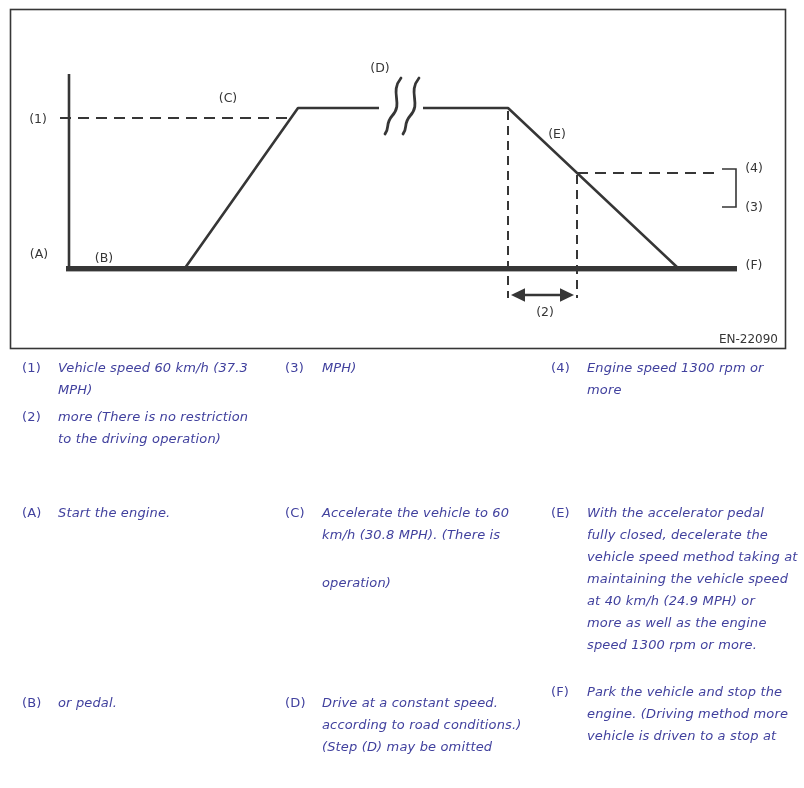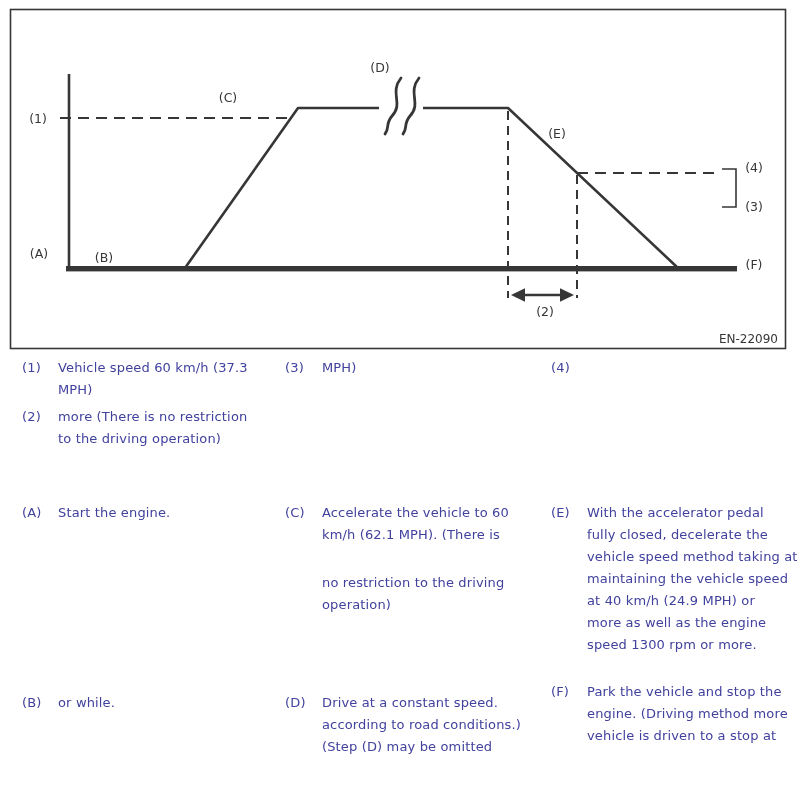--- a/index.html
+++ b/index.html
@@ -8,21 +8,21 @@
   .page { position:relative; width:804px; height:788px; }
   .figure-svg { position:absolute; left:0; top:0; }
   svg text { font-family:"DejaVu Sans", sans-serif; fill:#363636; }
 
   .legend-item { position:absolute; display:flex; align-items:flex-start;
                  color:#41419e; font-size:13px; line-height:22px;
                  letter-spacing:0.15px; }
   .legend-marker { flex:none; width:36px; }
   .legend-marker.w37 { width:37px; }
   .legend-lines { flex:1; }
-  .line { min-height:22px; }
+  .line { min-height:22px;font-style:italic; }
   .line.gap { min-height:26px; }
 </style>
 </head>
 <body>
 
 <div class="page">
 
   <svg class="figure-svg" width="804" height="355" viewBox="0 0 804 355">
 
     <rect x="10.5" y="9.5" width="775" height="339" fill="#ffffff" stroke="#363636" stroke-width="1.6"></rect>
@@ -76,57 +76,60 @@
 
   <div class="legend-item" style="left:285px; top:357px; width:250px;">
     <div class="legend-marker w37">(3)</div>
     <div class="legend-lines">
       <div class="line">MPH)</div>
     </div>
   </div>
 
   <div class="legend-item" style="left:551px; top:357px; width:253px;">
     <div class="legend-marker">(4)</div>
+    <div class="legend-lines">
+      <div class="line">Engine speed 1300 rpm or</div>
+      <div class="line">more</div>
+    </div>
   </div>
 
   <div class="legend-item" style="left:22px; top:502px; width:250px;">
     <div class="legend-marker">(A)</div>
     <div class="legend-lines">
       <div class="line">Start the engine.</div>
     </div>
   </div>
 
   <div class="legend-item" style="left:285px; top:502px; width:250px;">
     <div class="legend-marker w37">(C)</div>
     <div class="legend-lines">
       <div class="line">Accelerate the vehicle to 60</div>
-      <div class="line">km/h (62.1 MPH). (There is</div>
+      <div class="line">km/h (30.8 MPH). (There is</div>
       <div class="line gap"></div>
-      <div class="line">no restriction to the driving</div>
       <div class="line">operation)</div>
     </div>
   </div>
 
   <div class="legend-item" style="left:551px; top:502px; width:253px;">
     <div class="legend-marker">(E)</div>
     <div class="legend-lines">
       <div class="line">With the accelerator pedal</div>
       <div class="line">fully closed, decelerate the</div>
       <div class="line">vehicle speed method taking at</div>
       <div class="line">maintaining the vehicle speed</div>
       <div class="line">at 40 km/h (24.9 MPH) or</div>
       <div class="line">more as well as the engine</div>
       <div class="line">speed 1300 rpm or more.</div>
     </div>
   </div>
 
   <div class="legend-item" style="left:22px; top:692px; width:250px;">
     <div class="legend-marker">(B)</div>
     <div class="legend-lines">
-      <div class="line">or while.</div>
+      <div class="line">or pedal.</div>
     </div>
   </div>
 
   <div class="legend-item" style="left:285px; top:692px; width:250px;">
     <div class="legend-marker w37">(D)</div>
     <div class="legend-lines">
       <div class="line">Drive at a constant speed.</div>
       <div class="line">according to road conditions.)</div>
       <div class="line">(Step (D) may be omitted</div>
     </div>

